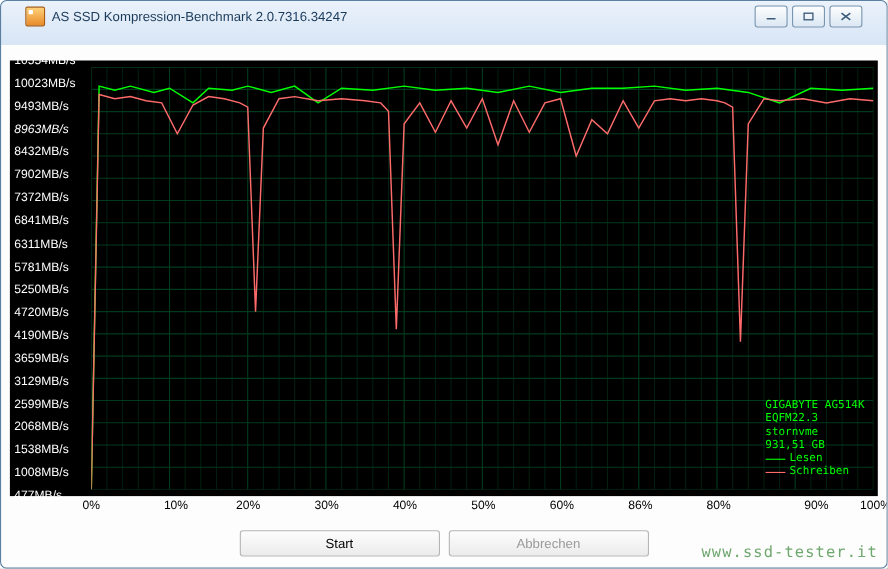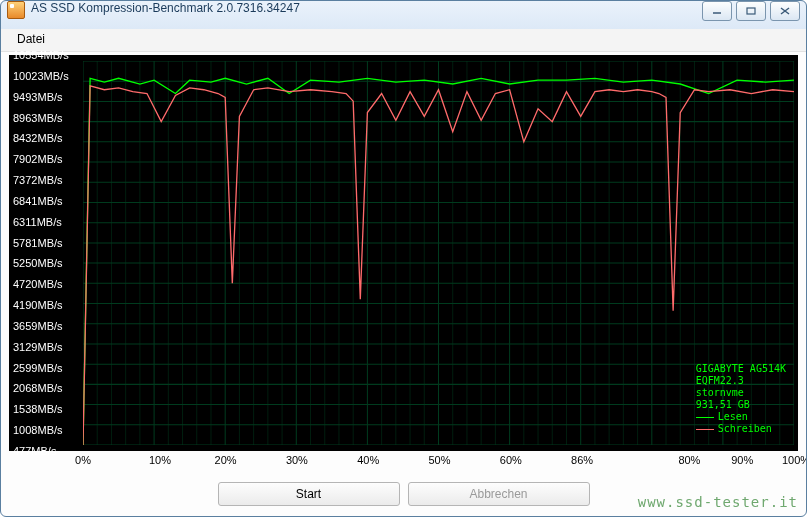--- a/index.html
+++ b/index.html
@@ -1,17 +1,17 @@
 <!DOCTYPE html>
 <html><head>
 <meta charset="utf-8">
 <style>
   html,body{margin:0;padding:0;font-family:"Segoe UI",Tahoma,sans-serif;font-size:12px;background:#fff;color:#000}
   .win{width:807px;height:517px;box-sizing:border-box;border:1px solid #5a7fa0;border-radius:6px;background:linear-gradient(#eaf2fb,#d7e5f5 40px,#fdfdfd 40px);position:relative;overflow:hidden}
-  .titlebar{height:28px;display:flex;align-items:flex-start;padding:0 6px}
+  .titlebar{height:28px;display:flex;align-items:center;padding:0 22px}
   .app-icon{width:16px;height:16px;margin-right:6px;display:inline-block;background:linear-gradient(#ffd27a,#e88a2a);border:1px solid #a85b10;border-radius:2px;position:relative}
   .app-icon::after{content:"";position:absolute;left:2px;top:2px;width:4px;height:4px;background:#fff;border-radius:1px}
   .title{color:#1a3a5a;font-size:12px;flex:1;white-space:nowrap}
   .win-btns{display:flex;gap:4px}
   .wbtn{width:28px;height:18px;border:1px solid #7a95ae;border-radius:3px;background:linear-gradient(#fdfefe,#dbe7f3);display:flex;align-items:center;justify-content:center;color:#3a5a78;font-size:10px;cursor:default}
   .wbtn svg{display:block}
   .menu{height:20px;padding:2px 10px 0;background:#f4f4f4;border-bottom:1px solid #e2e2e2}
   .menu-item{display:inline-block;padding:1px 6px;cursor:default}
   .client{position:absolute;left:8px;right:8px;top:54px;bottom:40px}
   .chart{position:absolute;left:0;right:0;top:0;bottom:25px;background:#000}
@@ -49,31 +49,28 @@
         </div>
       <div class="wbtn">
           <svg width="10" height="8">
             <line x1="1" y1="1" x2="9" y2="7" stroke="#3a5a78" stroke-width="1.4"></line>
             <line x1="9" y1="1" x2="1" y2="7" stroke="#3a5a78" stroke-width="1.4"></line>
           </svg>
         </div>
     </div>
   </div>
 
-  <div class="menu">
-    <span class="menu-item">Datei</span>
-  </div>
 
   <div class="client">
     <div class="chart">
       <div class="ylabels" id="ylab">
           <div style="top: 0%;">10554MB/s</div>
           <div style="top: 5.26943%;">10023MB/s</div>
           <div style="top: 10.5289%;">9493MB/s</div>
-          <div style="top: 15.7884%;">8963MB/s</div>
+          <div style="top: 15.7884%; font-style: italic;">8963MB/s</div>
           <div style="top: 21.0579%;">8432MB/s</div>
           <div style="top: 26.3174%;">7902MB/s</div>
           <div style="top: 31.5769%;">7372MB/s</div>
           <div style="top: 36.8463%;">6841MB/s</div>
           <div style="top: 42.1058%;">6311MB/s</div>
           <div style="top: 47.3653%;">5781MB/s</div>
           <div style="top: 52.6347%; text-align: right;">5250MB/s</div>
           <div style="top: 57.8942%;">4720MB/s</div>
           <div style="top: 63.1537%;">4190MB/s</div>
           <div style="top: 68.4231%;">3659MB/s</div>
@@ -178,21 +175,21 @@
     </div>
     <div class="xlabels" id="xlab">
         <div style="left: 74px;">0%</div>
         <div style="left: 151px;">10%</div>
         <div style="left: 216.6px;">20%</div>
         <div style="left: 287.9px;">30%</div>
         <div style="left: 359.2px;">40%</div>
         <div style="left: 430.5px;">50%</div>
         <div style="left: 501.8px;">60%</div>
         <div style="left: 573.1px;">86%</div>
-        <div style="left: 644.4px; margin-left: 36px;">80%</div>
+        <div style="left: 644.4px;">80%</div>
         <div style="left: 715.7px; padding-left: 35px;">90%</div>
         <div style="left: 787px;">100%</div>
       </div>
   </div>
 
   <div class="btnbar">
     <div class="btn">Start</div>
     <div class="btn disabled">Abbrechen</div>
   </div>
 

